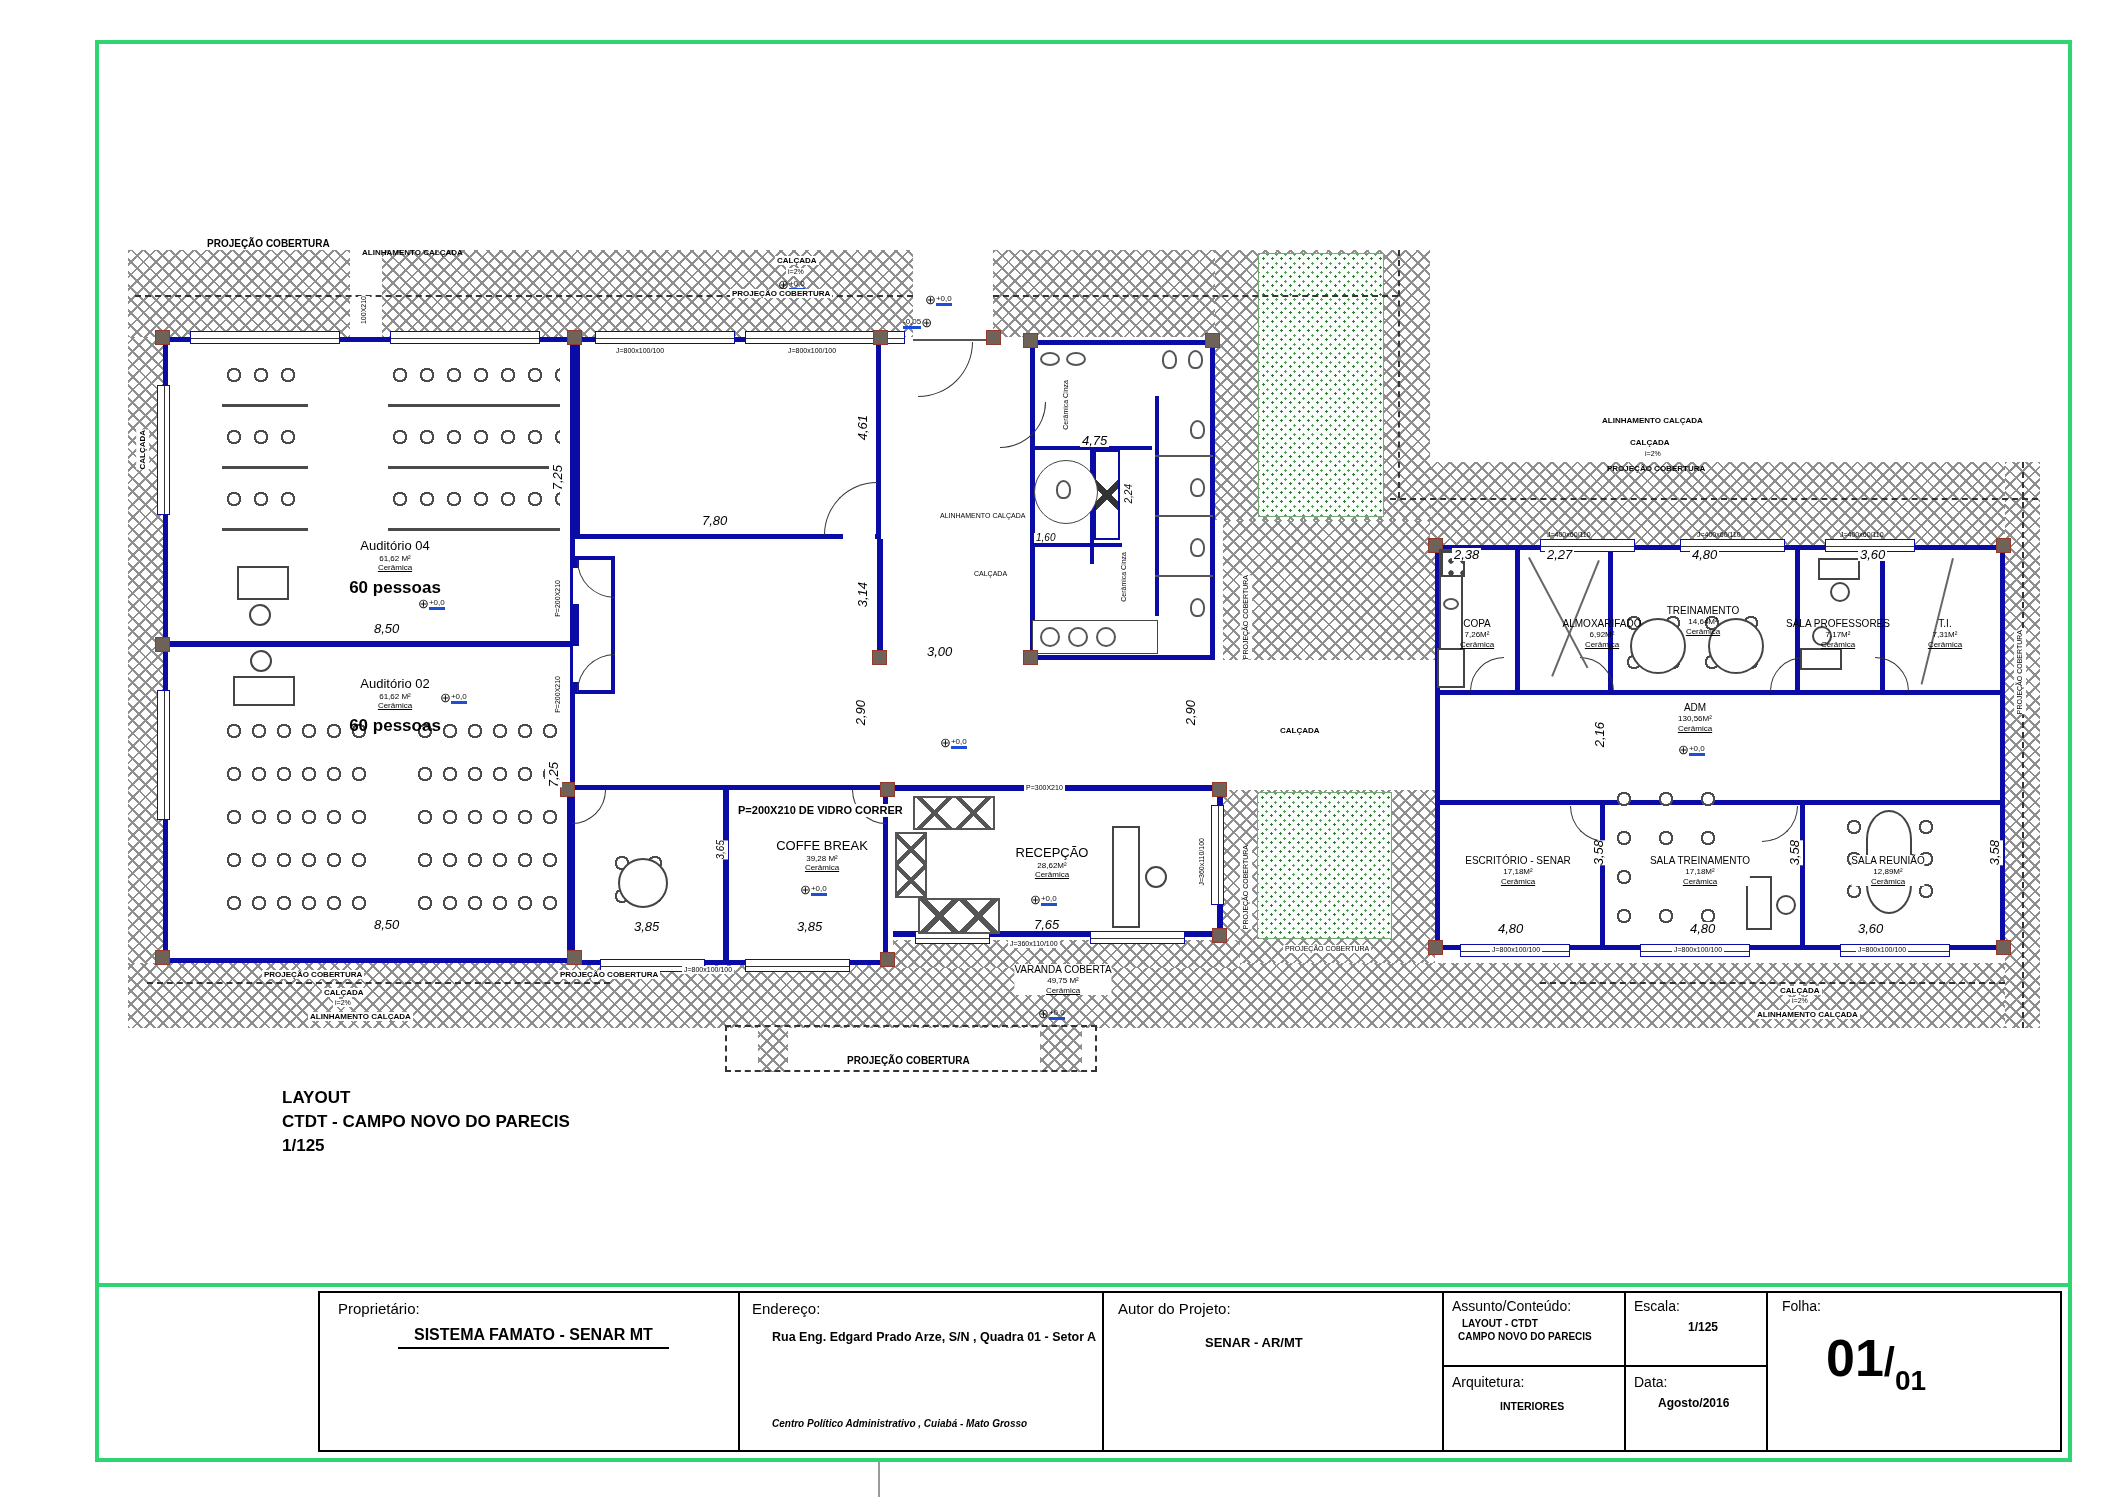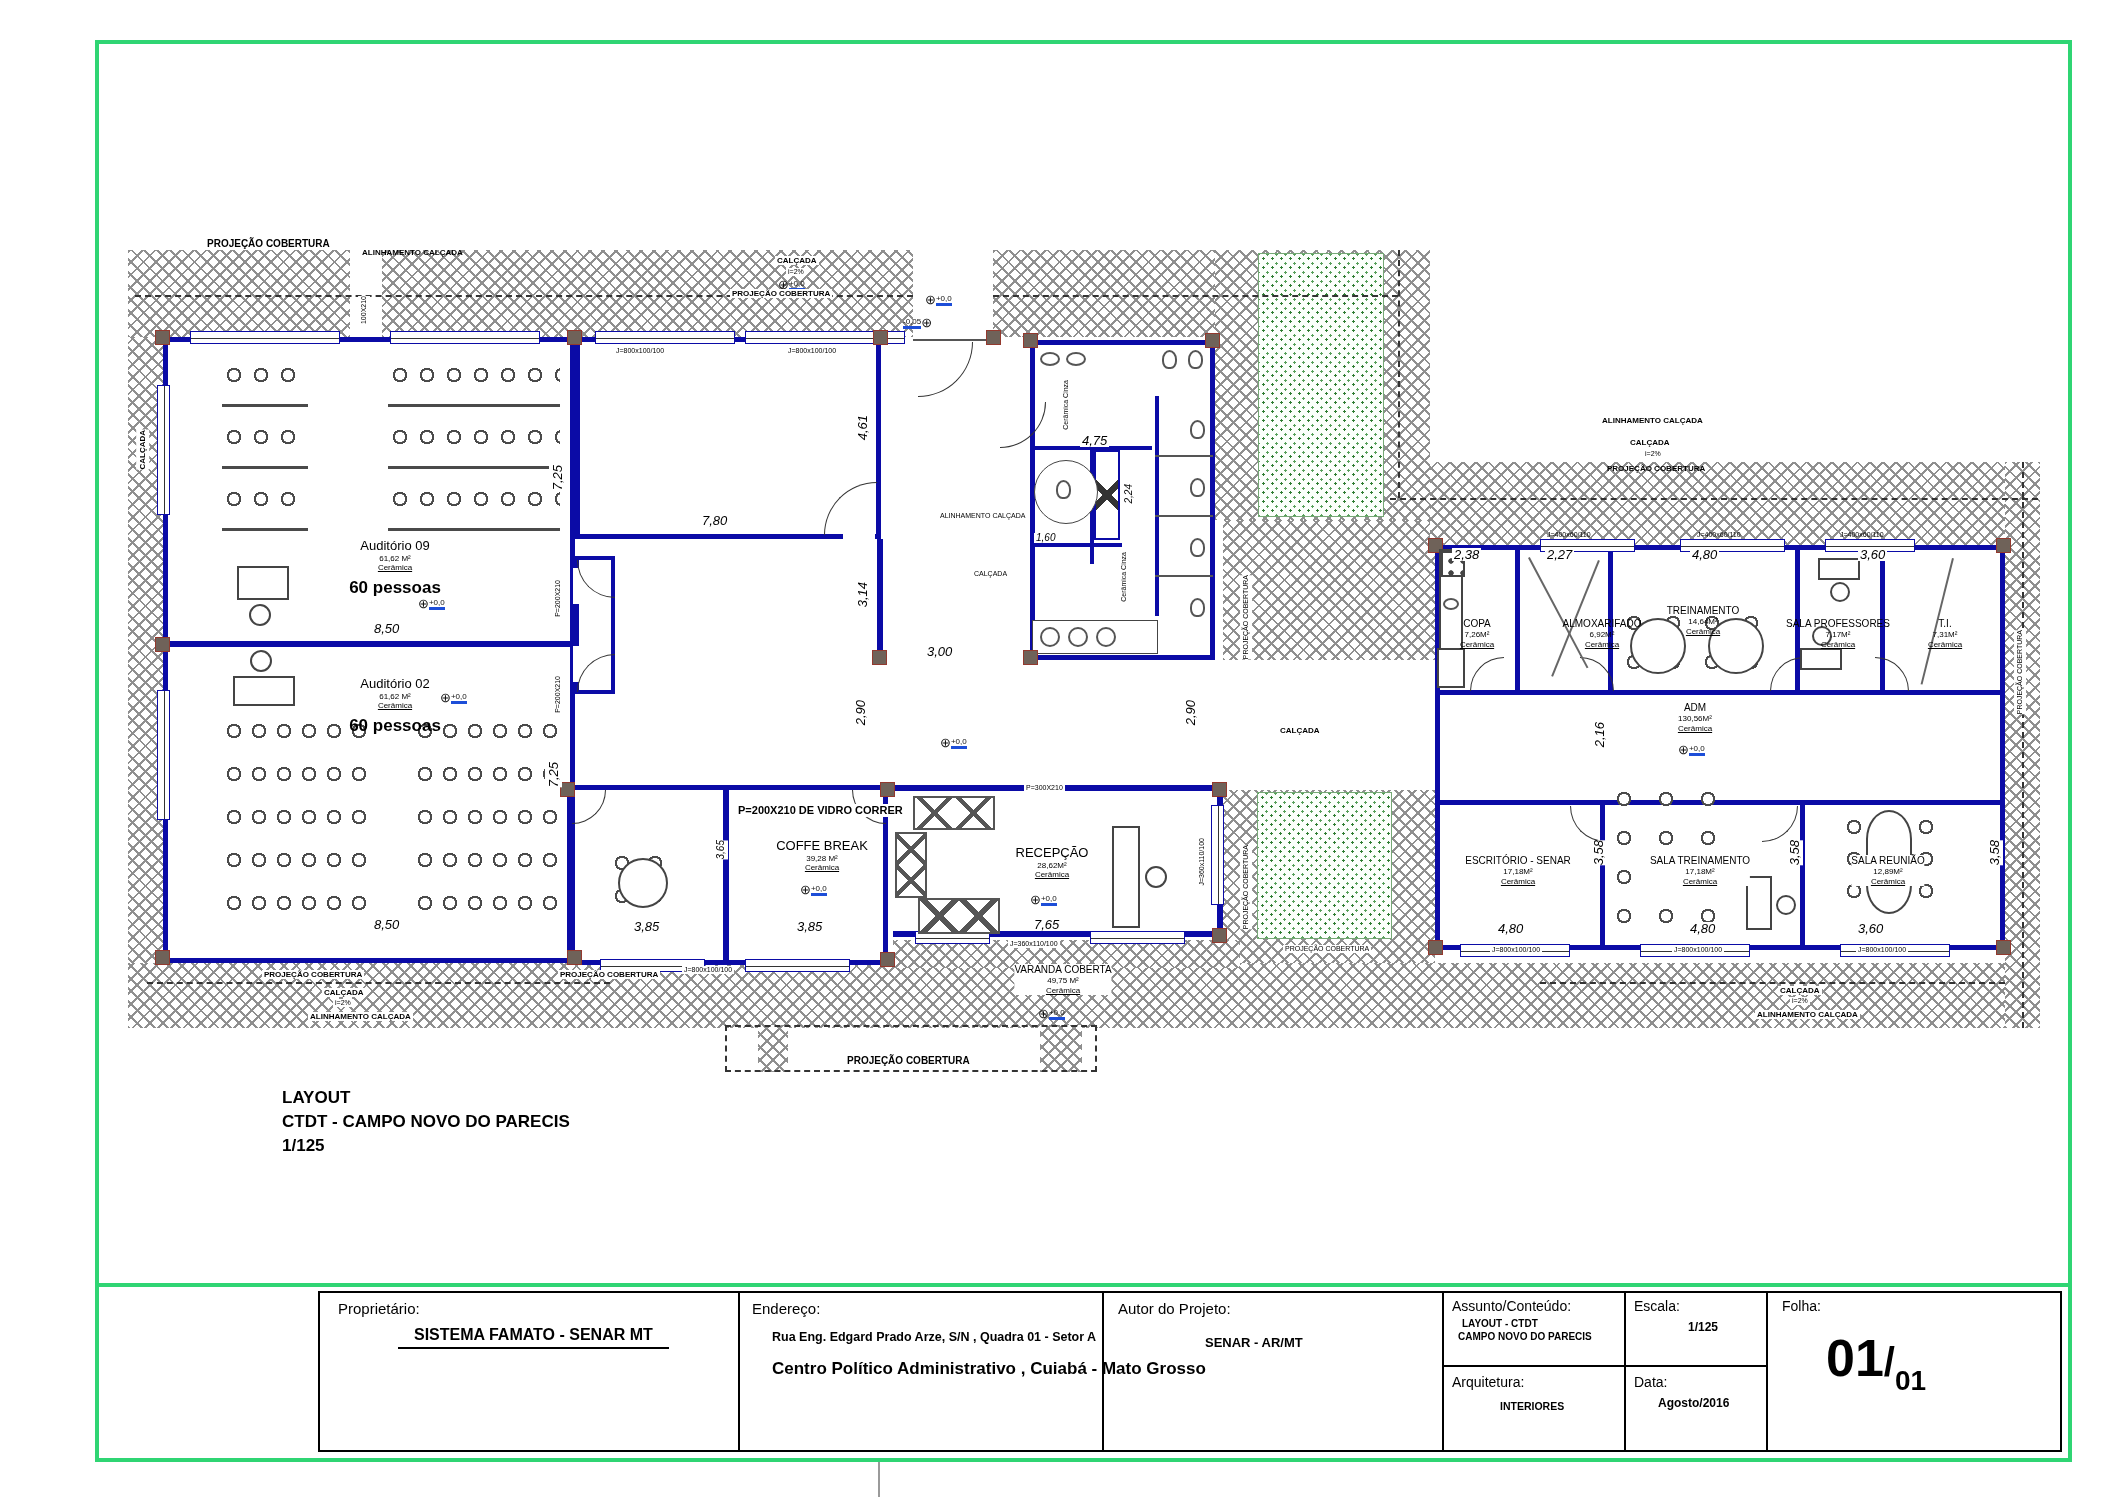--- a/index.html
+++ b/index.html
@@ -281,21 +281,21 @@
   <div class="lbl sm" style="left:1755px;top:1010px;"><span>ALINHAMENTO CALÇADA</span></div>
 
   <div class="rname rsm" style="left:1063px;top:964px;">
     <div class="rn1" style="background:#fff;">VARANDA COBERTA</div>
     <div class="rn2" style="background:#fff;">49,75 M²</div>
     <div class="rn3" style="background:#fff;">Cerâmica</div>
   </div>
   <div class="lvl" style="left:1038px;top:1006px;"><span class="g">⊕</span><span class="t">+0,0</span></div>
 
   <div class="rname" style="left:395px;top:538px;">
-    <div class="rn1">Auditório 09</div>
+    <div class="rn1">Auditório 04</div>
     <div class="rn2">61,62 M²</div>
     <div class="rn3">Cerâmica</div>
     <div class="rn4">60 pessoas</div>
   </div>
   <div class="lvl" style="left:418px;top:596px;"><span class="g">⊕</span><span class="t">+0,0</span></div>
 
   <div class="rname" style="left:395px;top:676px;">
     <div class="rn1">Auditório 02</div>
     <div class="rn2">61,62 M²</div>
     <div class="rn3">Cerâmica</div>
@@ -429,21 +429,21 @@
   <div class="tb-div" style="left:1442px;top:1291px;width:2px;height:161px;"></div>
   <div class="tb-div" style="left:1624px;top:1291px;width:2px;height:161px;"></div>
   <div class="tb-div" style="left:1766px;top:1291px;width:2px;height:161px;"></div>
   <div class="tb-div" style="left:1442px;top:1365px;width:324px;height:2px;"></div>
 
   <div class="tlab" style="left:338px;top:1300px;"><span>Proprietário:</span></div>
   <div class="tval" style="left:398px;top:1326px;font-size:16px;border-bottom:2px solid #000;padding:0 16px 3px;"><span>SISTEMA FAMATO - SENAR MT</span></div>
 
   <div class="tlab" style="left:752px;top:1300px;"><span>Endereço:</span></div>
   <div class="tval" style="left:772px;top:1330px;font-size:12.5px;"><span>Rua Eng. Edgard Prado Arze, S/N , Quadra 01 - Setor A</span></div>
-  <div class="tval" style="left:772px;top:1359px;font-size:17px;"><span>Centro Político Administrativo , Cuiabá - Mato Grosso</span></div>
+  <div class="tval" style="left:772px;top:1418px;font-size:10px;font-style:italic;"><span>Centro Político Administrativo , Cuiabá - Mato Grosso</span></div>
 
   <div class="tlab" style="left:1118px;top:1300px;"><span>Autor do Projeto:</span></div>
   <div class="tval" style="left:1205px;top:1335px;font-size:13px;"><span>SENAR - AR/MT</span></div>
 
   <div class="tlab" style="left:1452px;top:1298px;font-size:14px;"><span>Assunto/Conteúdo:</span></div>
   <div class="tval" style="left:1462px;top:1318px;font-size:10px;"><span>LAYOUT - CTDT</span></div>
   <div class="tval" style="left:1458px;top:1331px;font-size:10px;"><span>CAMPO NOVO DO PARECIS</span></div>
 
   <div class="tlab" style="left:1452px;top:1374px;font-size:14px;"><span>Arquitetura:</span></div>
   <div class="tval" style="left:1500px;top:1400px;font-size:10.5px;"><span>INTERIORES</span></div>

